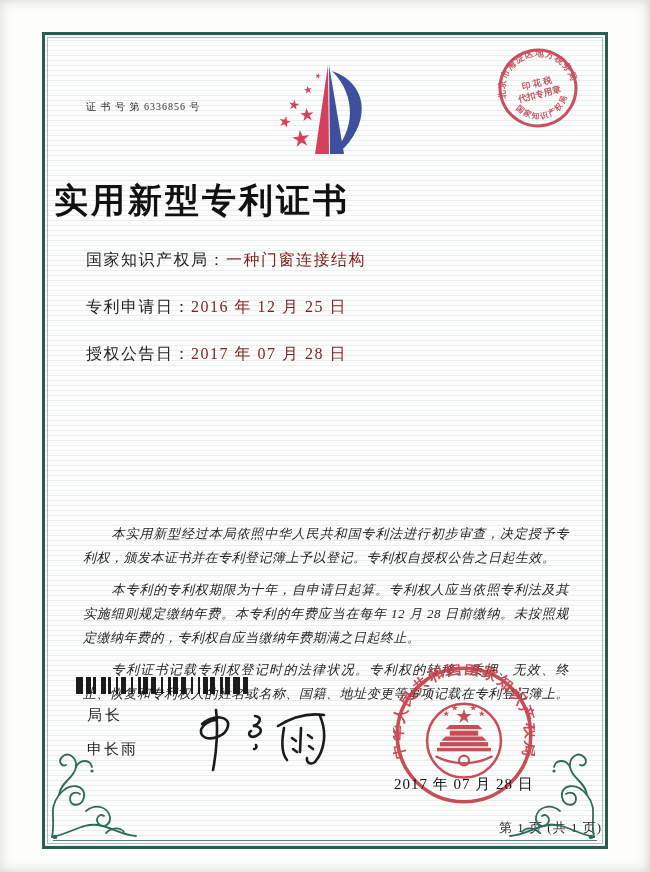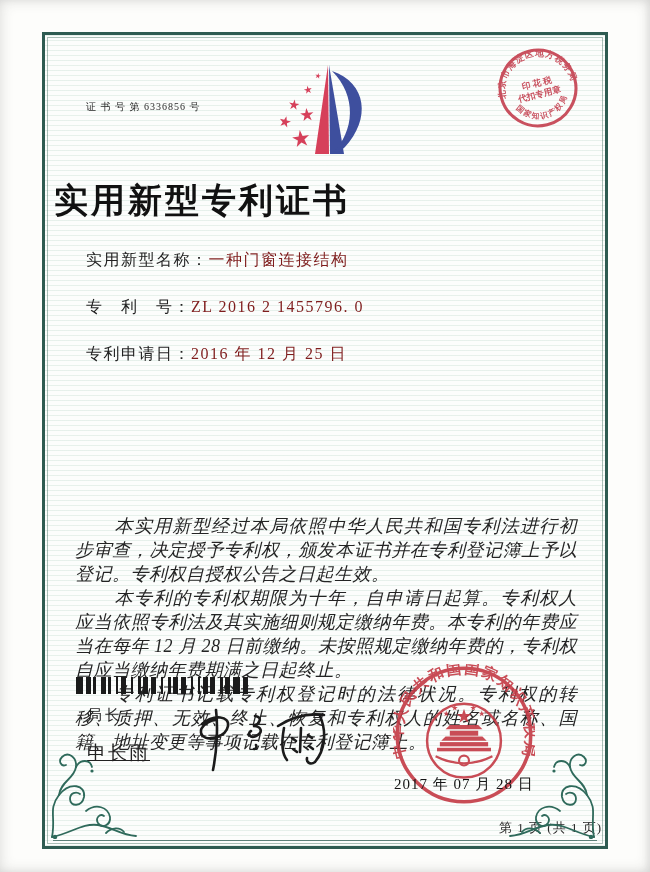--- a/index.html
+++ b/index.html
@@ -34,28 +34,28 @@
     font-size:34px;font-weight:bold;letter-spacing:3px;color:#111;
   }
   
   .fields{position:absolute;left:86px;top:250px;width:480px;}
   .field{height:47px;font-size:16px;letter-spacing:1.5px;white-space:nowrap;}
   .flabel{color:#222;}
   .fvalue{color:#7f1d1d;}
   
   .body-text{position:absolute;left:75px;top:514px;width:502px;}
   .body-text p{
-    margin:0;padding:0;font-size:18px;line-height:24px;text-indent:2.2em;
+    margin:8px;padding:0;font-size:13px;line-height:24px;text-indent:2.2em;
     text-align:justify;font-style:italic;color:#242424;letter-spacing:.5px;
   }
   
   .barcode{position:absolute;left:76px;top:677px;width:172px;height:17px;display:flex;z-index:3;}
   .barcode span{display:block;height:100%;}
   .signer-title{position:absolute;left:87px;top:706px;font-size:15px;letter-spacing:3px;font-family:Liberation Mono, monospace;color:#222;}
-  .signer-name{position:absolute;left:87px;top:740px;font-size:19px;letter-spacing:2px;font-family:"Liberation Sans","DejaVu Sans",sans-serif;color:#222;text-decoration:underline;}
+  .signer-name{position:absolute;left:87px;top:740px;font-size:15px;letter-spacing:2px;font-family:"Liberation Sans","DejaVu Sans",sans-serif;color:#222;}
   .signature{position:absolute;left:182px;top:702px;z-index:3;}
   .seal{position:absolute;left:393px;top:664px;opacity:.9;z-index:2;}
   .seal-date{position:absolute;left:394px;top:775px;font-size:15px;letter-spacing:1px;color:#141414;z-index:5;}
   .footer{position:absolute;left:42px;top:819px;width:560px;text-align:right;font-size:13px;letter-spacing:1px;color:#2a2a2a;}
 </style>
 </head>
 <body>
 
 <div class="frame"></div>
 
@@ -114,27 +114,27 @@
   <text x="80" y="98" text-anchor="middle" font-size="17" fill="#c23a4a" font-weight="bold">代扣专用章</text>
   <text font-size="15" fill="#c23a4a" letter-spacing="3" font-weight="bold">
     <textPath href="#taxBottom" startOffset="50%" text-anchor="middle">国家知识产权局</textPath>
   </text>
 </svg>
 
 <h1 class="title">实用新型专利证书</h1>
 
 <div class="fields">
   <div class="field">
-    <span class="flabel">实用新型名称：</span><span class="fvalue">一种门窗连接结构</span>
-  </div>
-  <div class="field">
-    <span class="flabel">专　利　号：</span><span class="fvalue">ZL 2016 2 1455796. 0</span>
+    <span class="flabel">国家知识产权局：</span><span class="fvalue">一种门窗连接结构</span>
   </div>
   <div class="field">
     <span class="flabel">专利申请日：</span><span class="fvalue">2016 年 12 月 25 日</span>
+  </div>
+  <div class="field">
+    <span class="flabel">授权公告日：</span><span class="fvalue">2017 年 07 月 28 日</span>
   </div>
 </div>
 
 <div class="body-text">
   <p>本实用新型经过本局依照中华人民共和国专利法进行初步审查，决定授予专利权，颁发本证书并在专利登记簿上予以登记。专利权自授权公告之日起生效。</p>
   <p>本专利的专利权期限为十年，自申请日起算。专利权人应当依照专利法及其实施细则规定缴纳年费。本专利的年费应当在每年 12 月 28 日前缴纳。未按照规定缴纳年费的，专利权自应当缴纳年费期满之日起终止。</p>
   <p>专利证书记载专利权登记时的法律状况。专利权的转移、质押、无效、终止、恢复和专利权人的姓名或名称、国籍、地址变更等事项记载在专利登记簿上。</p>
 </div>
 
 <div class="barcode">

